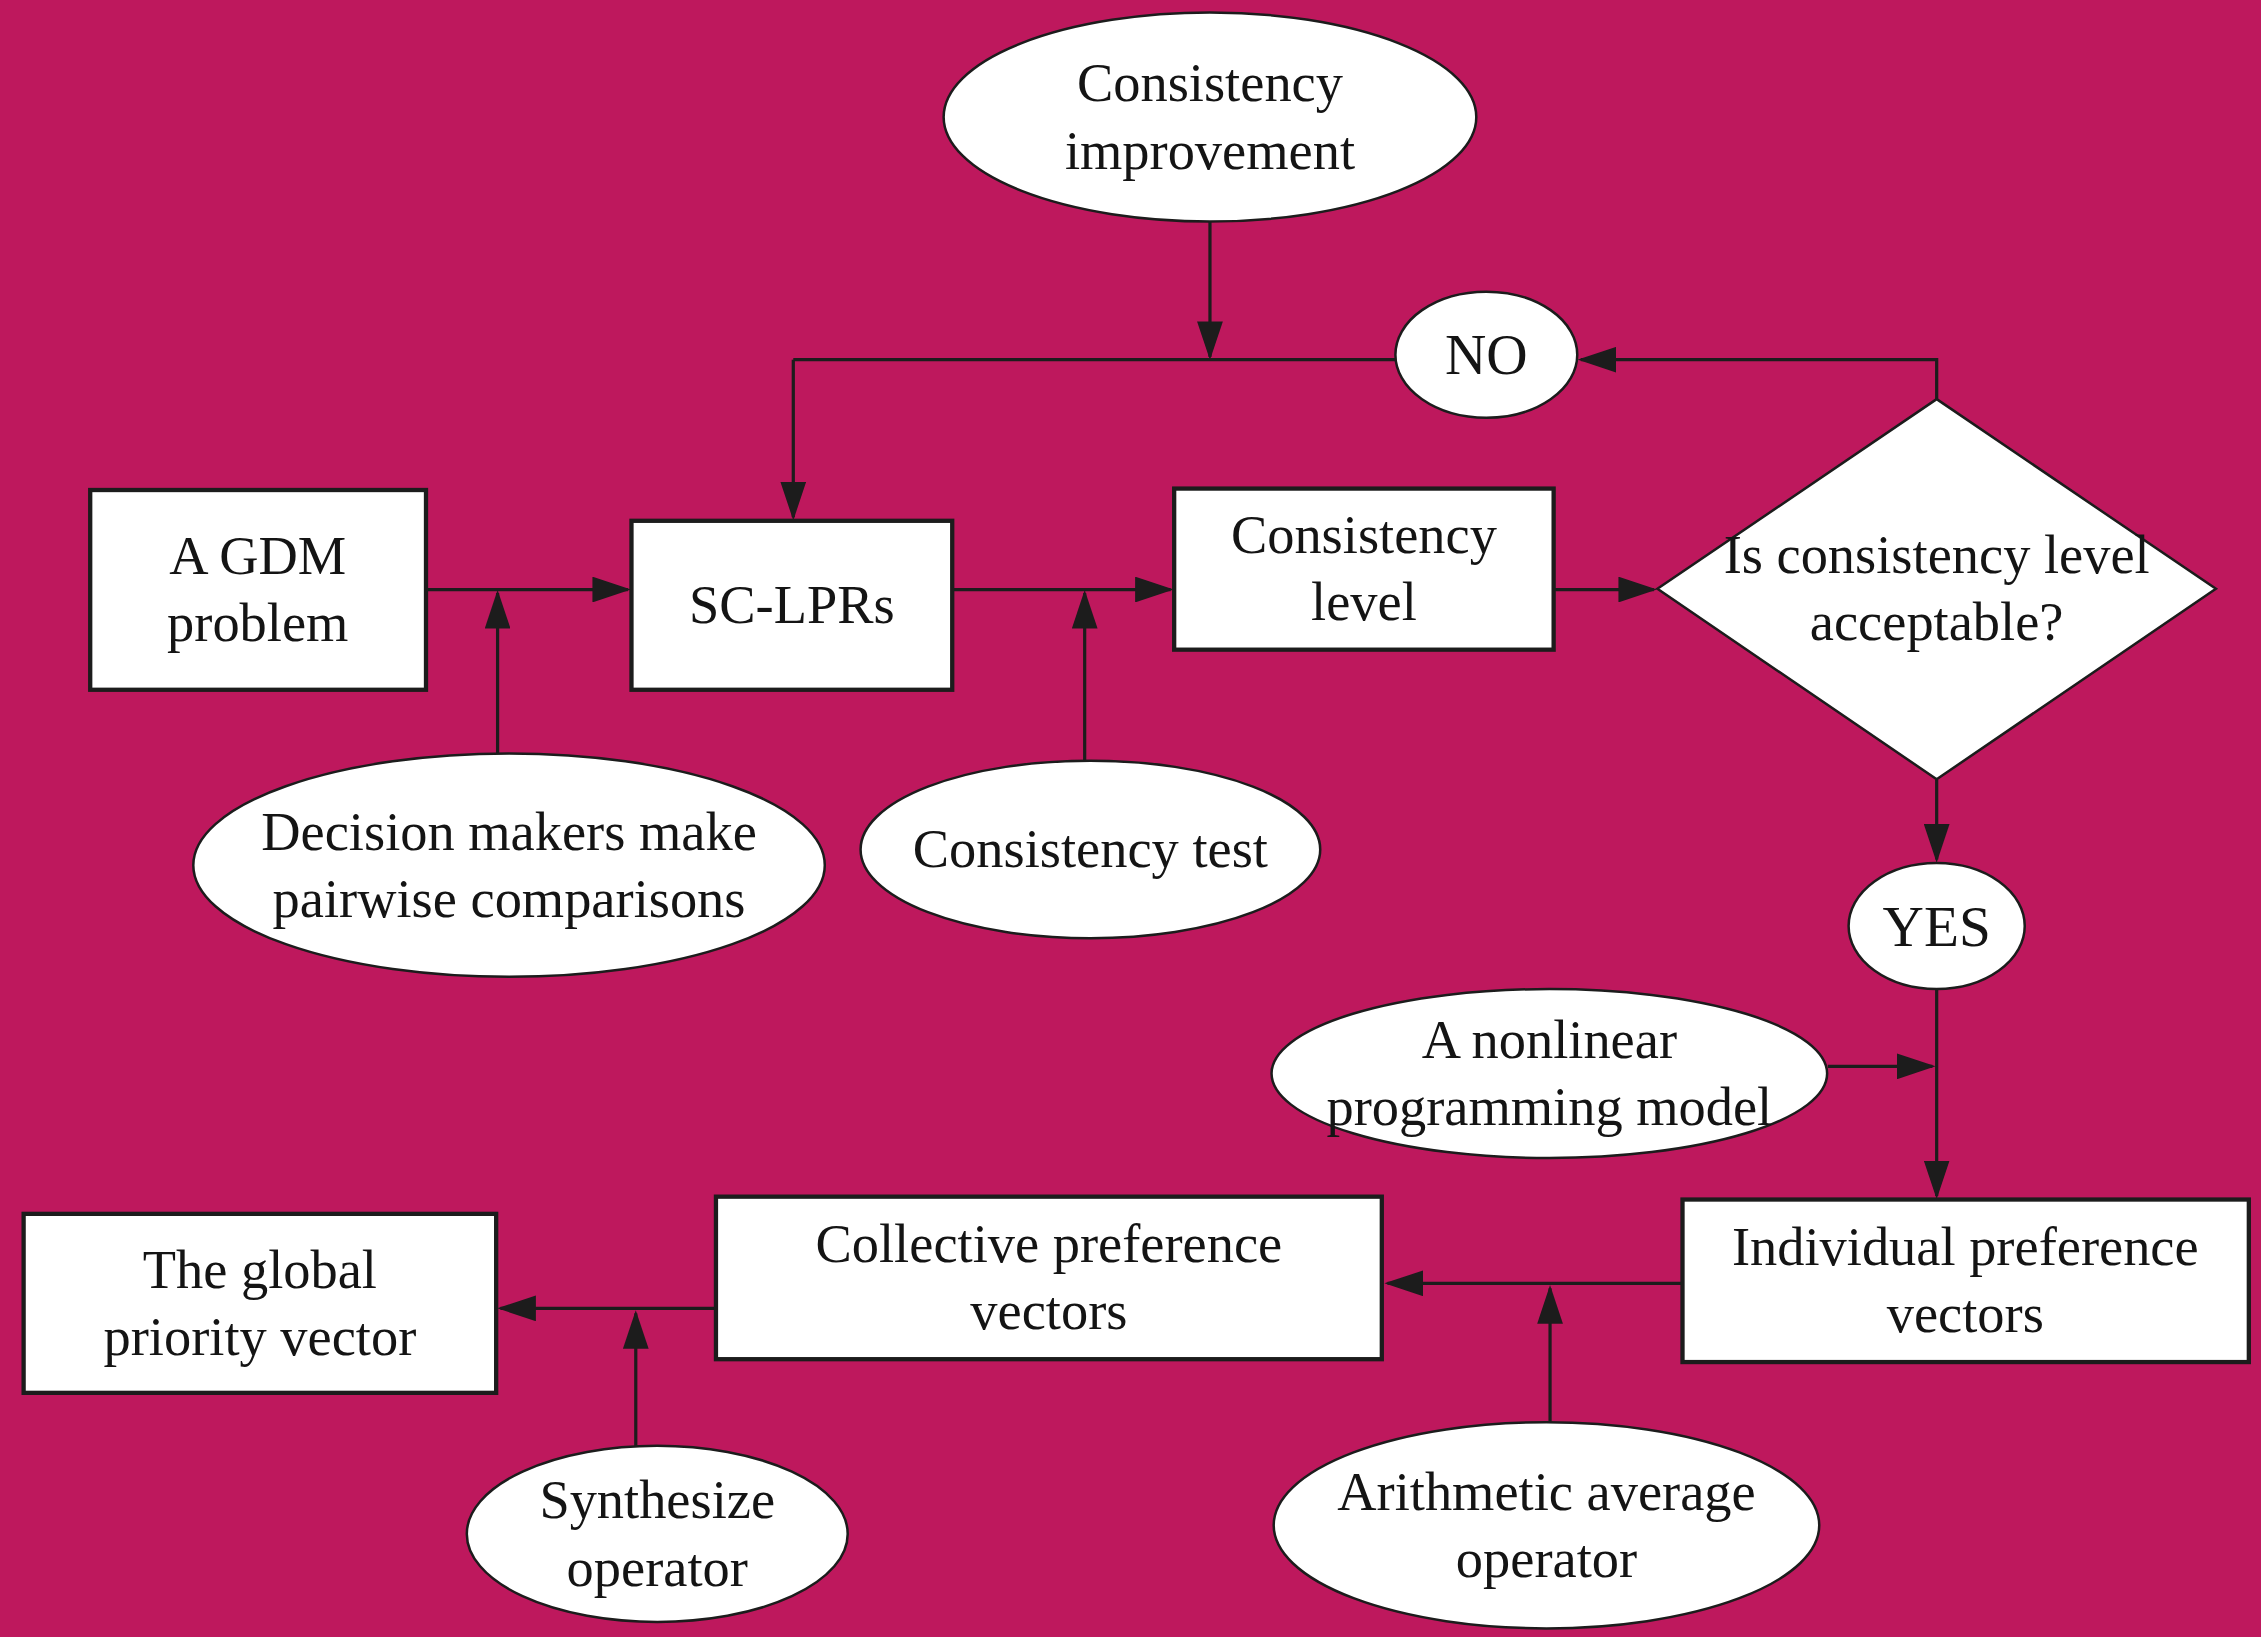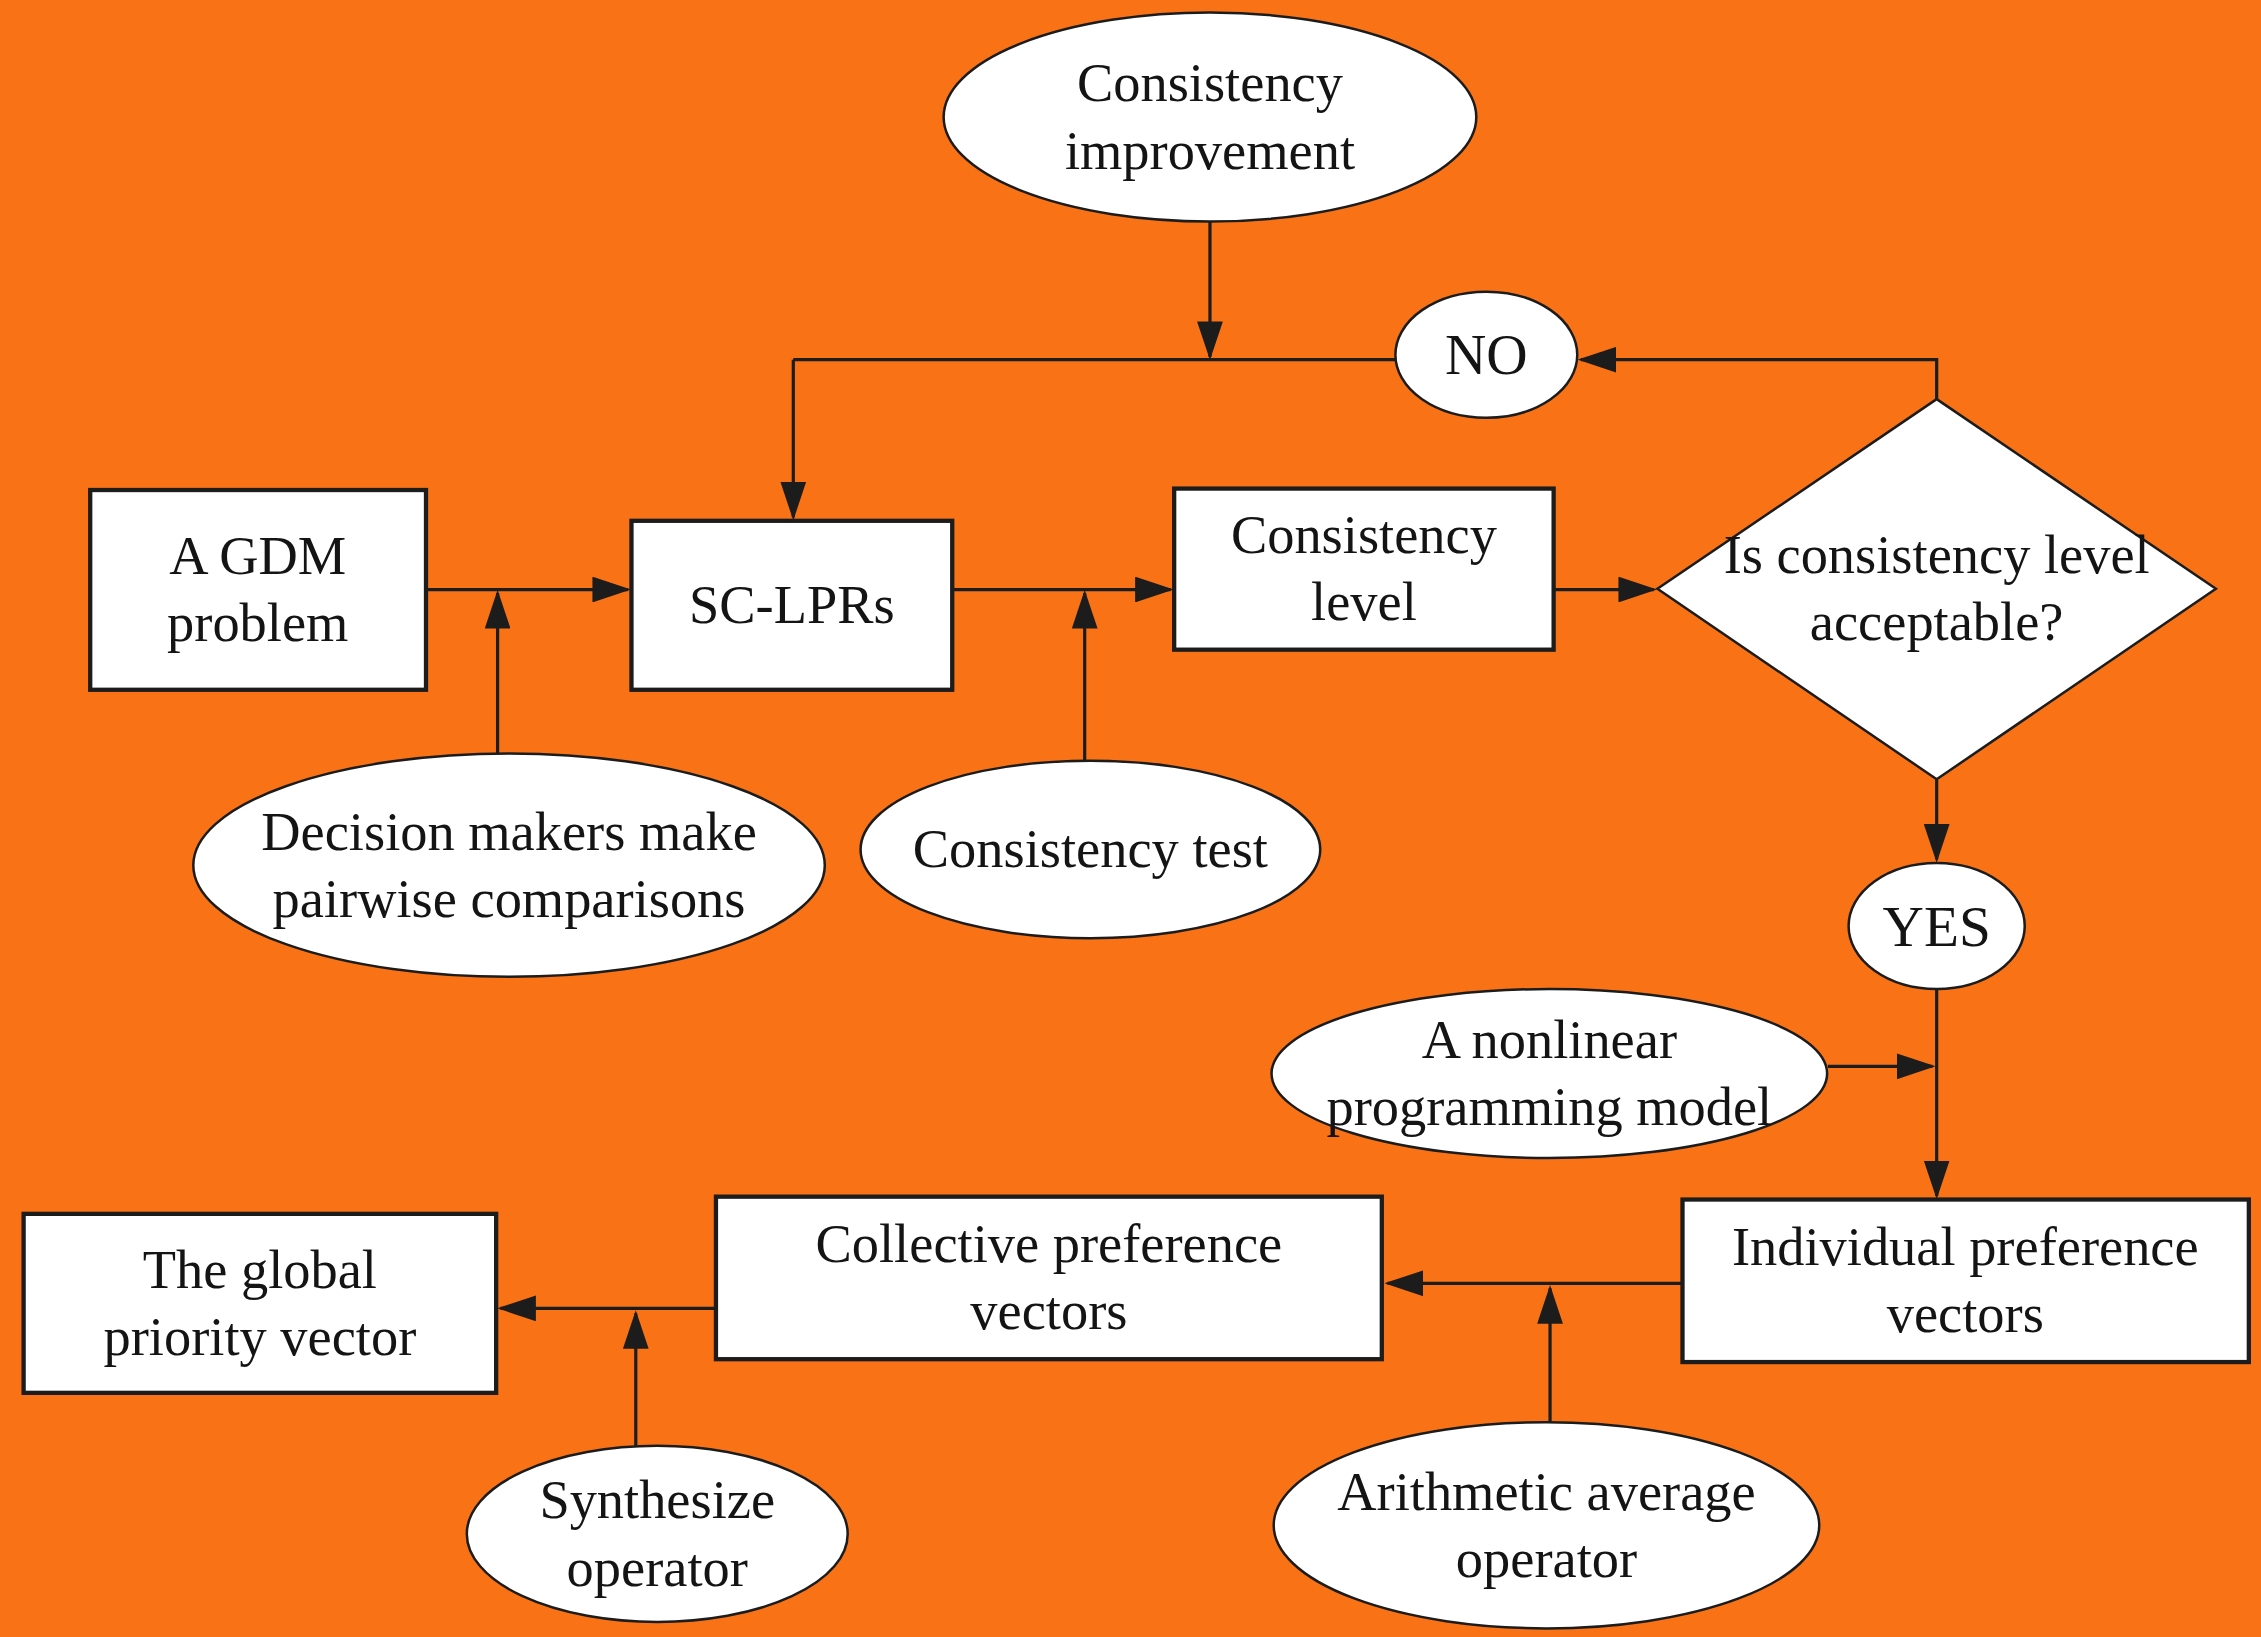--- a/index.html
+++ b/index.html
@@ -1,16 +1,16 @@
 <!DOCTYPE html>
 <html style="font-size:11.5px"><head>
 <meta charset="utf-8">
 <style>
   html,body{margin:0;padding:0;background:#ffffff;}
-  .stage{width:2261px;height:1638px;position:relative;background:#f97316;text-align:center;}
+  .stage{width:2261px;height:1638px;position:relative;background:#be185d;text-align:center;}
   svg{display:block;}
   .shape{fill:#ffffff;stroke:#1c1c1c;}
   .rect{stroke-width:6;}
   .ell{stroke-width:3.5;}
   .dia{stroke-width:3.5;fill:#ffffff;stroke:#1c1c1c;}
   .conn{stroke:#1c1c1c;stroke-width:4.5;fill:none;}
   .lbl{font-family:"Liberation Serif","DejaVu Serif",serif;font-size:76px;fill:#141414;}
   .lbl-big{font-family:"Liberation Serif","DejaVu Serif",serif;font-size:80px;fill:#141414;}
 </style>
 </head>

